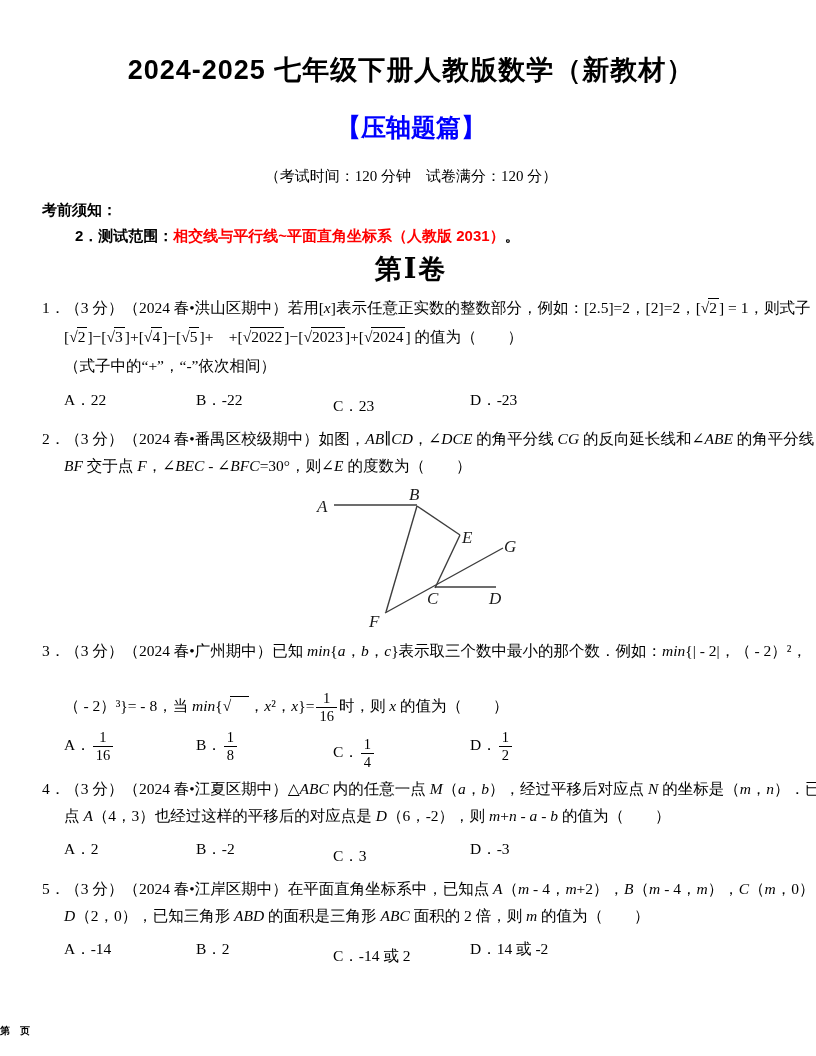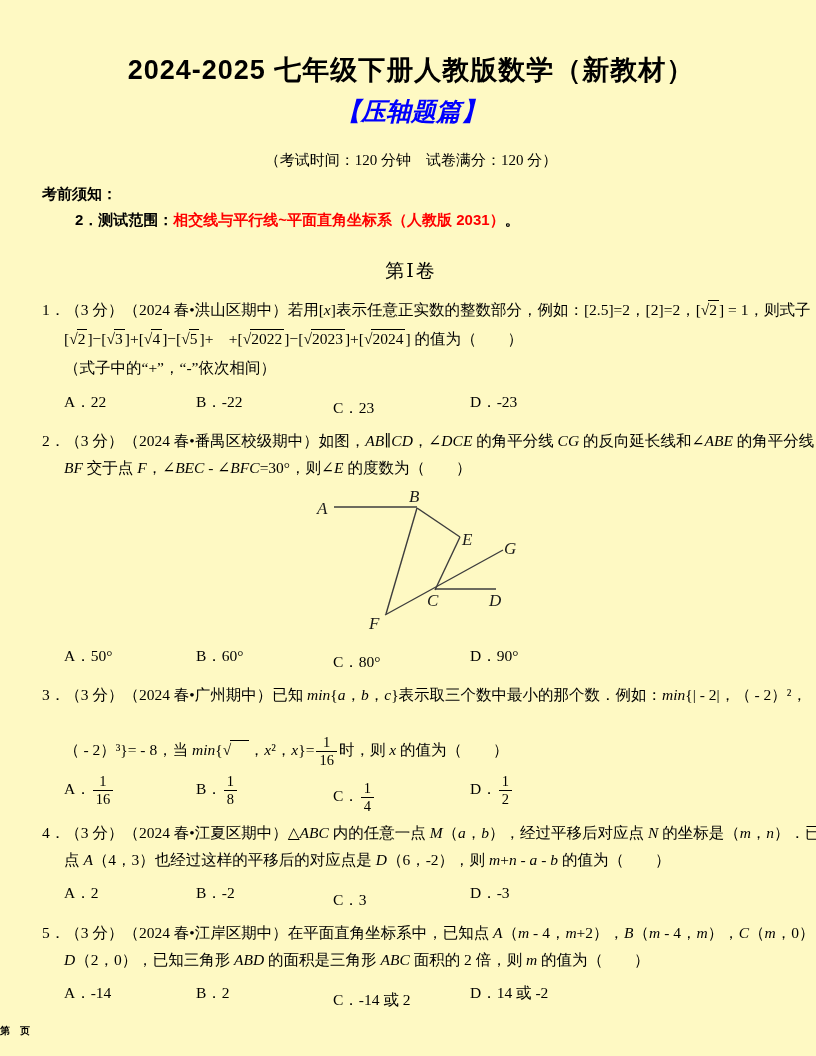--- a/index.html
+++ b/index.html
@@ -1,41 +1,41 @@
 <!DOCTYPE html>
 <html><head>
 <meta charset="utf-8">
 <style>
   html,body{margin:0;padding:0;background:#e8e8e8;}
   .page{
     position:relative;
     width:816px;height:1056px;
     margin:0 auto;
-    background:#fef9c3;
+    background:#ffffff;
     box-sizing:border-box;
     padding:46px 36px 0 42px;
     font-family:"Liberation Serif","DejaVu Serif",serif;
     font-size:15.5px;color:#000;
     overflow:hidden;
   }
   .hei{font-family:"Liberation Sans","DejaVu Sans",sans-serif;}
   .title{
     text-align:center;font-size:27px;font-weight:bold;
     line-height:36px;margin-top:6px;letter-spacing:1px;
   }
   .subtitle{
     text-align:center;font-size:25px;font-weight:bold;
-    line-height:34px;margin-top:6px;font-style:italic;
+    line-height:34px;margin-top:22px;
   }
   .exam-info{text-align:center;font-size:15px;line-height:20px;margin-top:22px;}
   .notice-title{font-weight:bold;font-size:15px;line-height:24px;margin-top:12px;}
   .notice-item{font-weight:bold;font-size:15px;line-height:28px;padding-left:33px;}
   .volume{
-    text-align:center;font-size:19px;line-height:38px;margin-top:18px;
-    font-weight:400;letter-spacing:2px;
+    text-align:center;font-size:27px;line-height:38px;margin-top:0;
+    font-weight:700;letter-spacing:2px;
   }
   .section-heading{font-weight:bold;font-size:15px;line-height:27px;margin-top:16px;}
   .q{margin-top:6px;}
   .q-line{line-height:27px;white-space:nowrap;}
   .q-line.cont{padding-left:22px;}
   .q-line.taller{line-height:31px;}
   .q-line.frac-line{line-height:36px;margin-top:24px;}
   .options{display:flex;margin-left:22px;line-height:27px;align-items:center;}
   .options .opt:nth-child(1){width:132px;}
   .options .opt:nth-child(2){width:137px;}
@@ -106,26 +106,20 @@
         </g>
         <text x="17" y="28">A</text>
         <text x="109" y="16">B</text>
         <text x="162" y="59">E</text>
         <text x="204" y="68">G</text>
         <text x="127" y="120">C</text>
         <text x="189" y="120">D</text>
         <text x="69" y="143">F</text>
       </svg>
     </div>
-    <div class="options">
-      <span class="opt"><span>A．</span><span>50°</span></span>
-      <span class="opt"><span>B．</span><span>60°</span></span>
-      <span class="opt"><span>C．</span><span>80°</span></span>
-      <span class="opt"><span>D．</span><span>90°</span></span>
-    </div>
   </div>
 
   <div class="q">
     <div class="q-line">3．（3 分）（2024 春•广州期中）已知 <i>min</i>{<i>a</i>，<i>b</i>，<i>c</i>}表示取三个数中最小的那个数．例如：<i>min</i>{| - 2|，（ - 2）²，</div>
     <div class="q-line cont frac-line">（ - 2）³}= - 8，当 <i>min</i>{<span class="sqrt">√<span class="rad">　</span></span>，<i>x</i>²，<i>x</i>}=<span class="frac">
           <span class="num">1</span>
           <span class="den">16</span>
         </span>时，则 <i>x</i> 的值为（　　）</div>
     <div class="options tall">
       <span class="opt"><span>A．</span><span><span class="frac">

